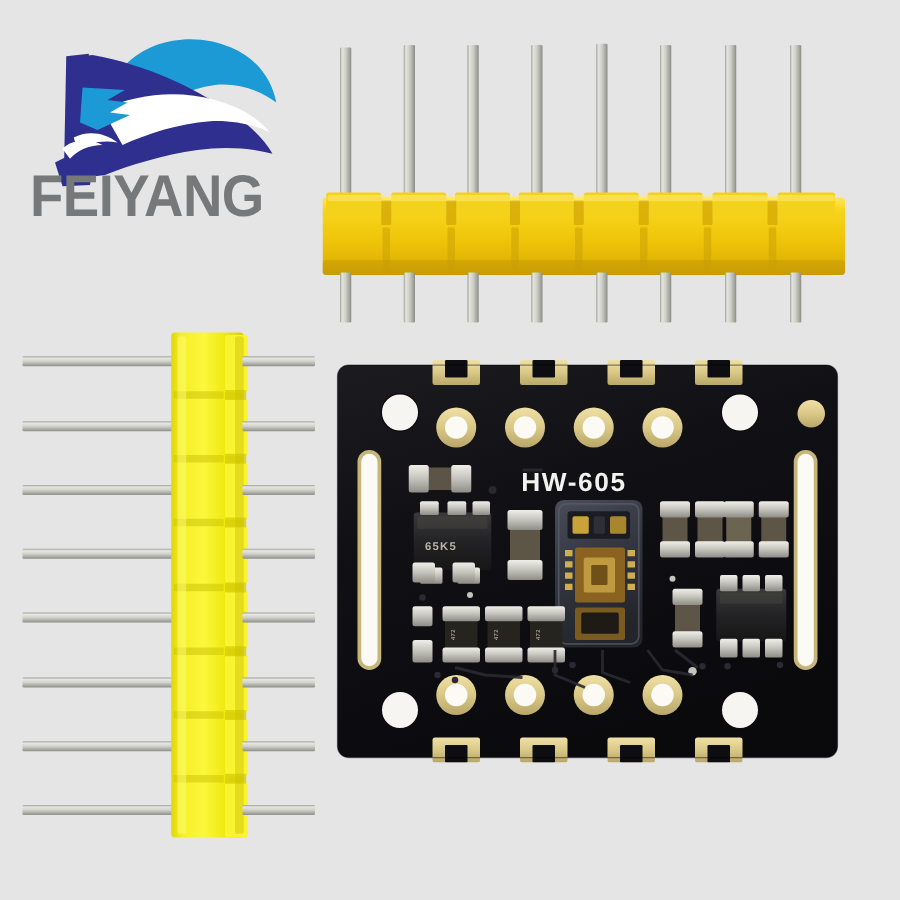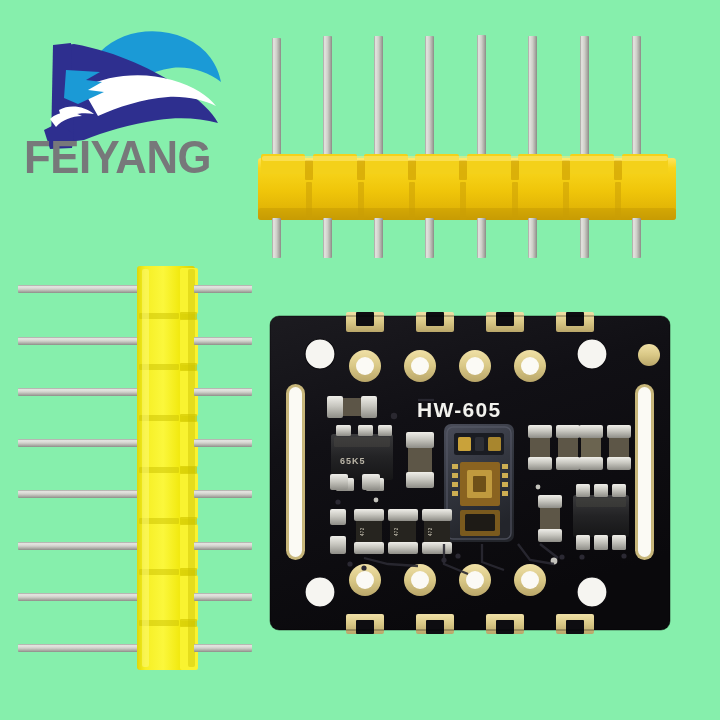--- a/index.html
+++ b/index.html
@@ -1,40 +1,40 @@
 <!DOCTYPE html>
 <html><head>
 <meta charset="utf-8">
 <title>HW-605 Product Photo</title>
 <style>
   html,body{margin:0;padding:0;background:#ffffff;}
   body{width:720px;height:720px;position:relative;overflow:hidden;
        font-family:"Liberation Sans", sans-serif;}
 
-  .stage{position:absolute;inset:0;background:#86efac;}
+  .stage{position:absolute;inset:0;background:#e5e5e5;}
 
   
   .brand{position:absolute;left:22px;top:22px;width:205px;height:160px;}
   .brand svg{display:block;width:100%;height:100%;}
   .wordmark{position:absolute;left:24px;top:133px;width:200px;height:46px;
             display:flex;align-items:center;}
   .wordmark span{
     font-family:"Liberation Sans", sans-serif;
     font-weight:bold;font-size:47px;letter-spacing:-0.5px;
     color:#77787a;line-height:1;
     transform:scaleX(0.93);transform-origin:left center;
     white-space:nowrap;}
 
   
   .header-h{position:absolute;left:258px;top:30px;width:420px;height:232px;}
   .header-v{position:absolute;left:12px;top:252px;width:248px;height:424px;}
   .header-h svg,.header-v svg{display:block;width:100%;height:100%;}
 
   
-  .board-wrap{position:absolute;left:268px;top:312px;width:404px;height:322px;}
+  .board-wrap{position:absolute;left:268px;top:288px;width:404px;height:322px;}
   .board-wrap svg{display:block;width:100%;height:100%;}
 
   .silk{font-family:"Liberation Sans", sans-serif;font-weight:bold;
         font-size:21px;fill:#f2f2ee;letter-spacing:1.3px;}
   .ictxt{font-family:"Liberation Sans", sans-serif;font-weight:bold;
          font-size:9px;fill:#b9b4a6;letter-spacing:1px;}
   .restxt{font-family:"Liberation Sans", sans-serif;
           font-size:4.6px;fill:#c9c4b4;letter-spacing:.3px;}
 </style>
 </head>

